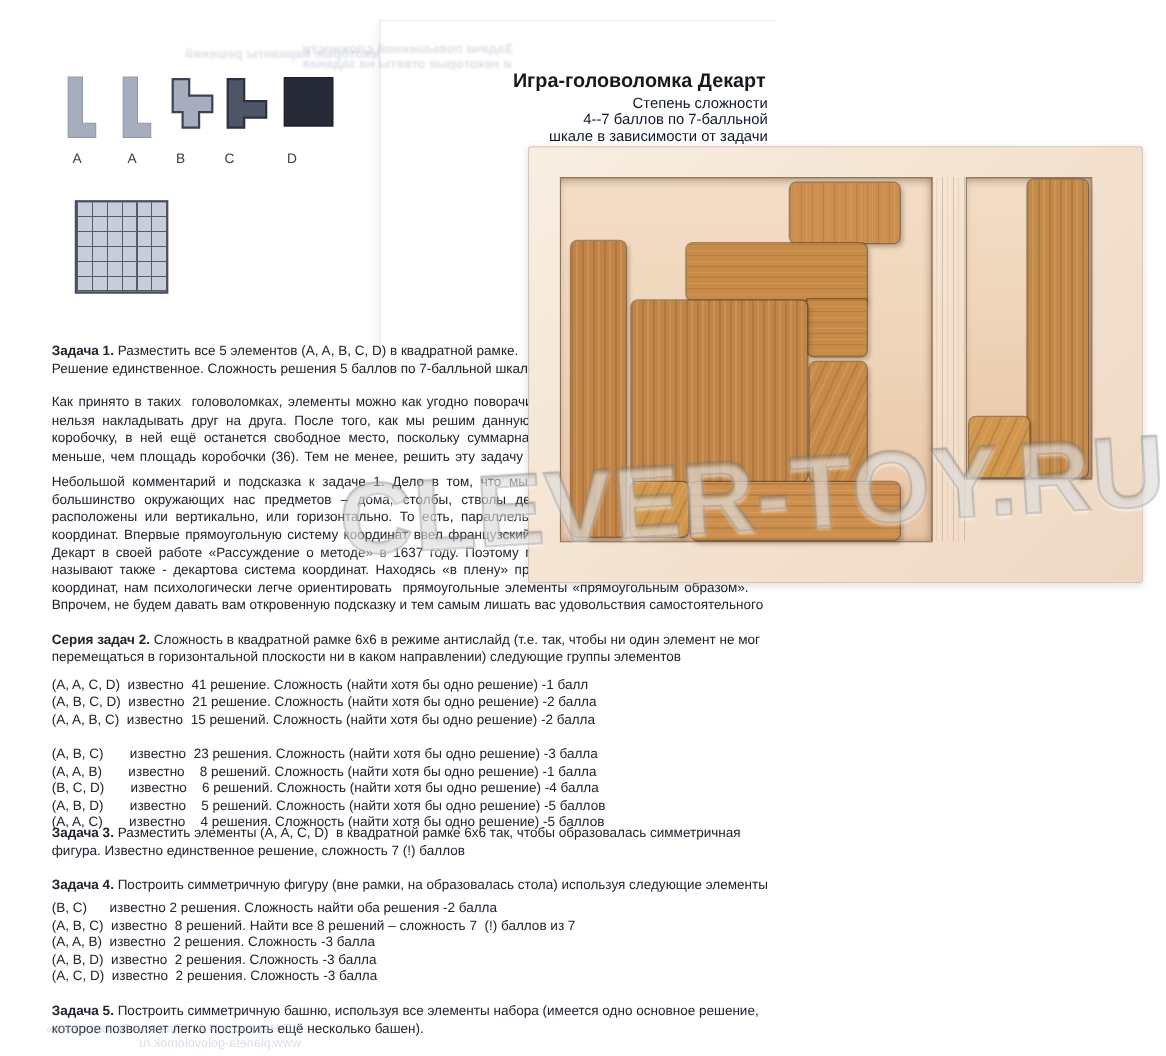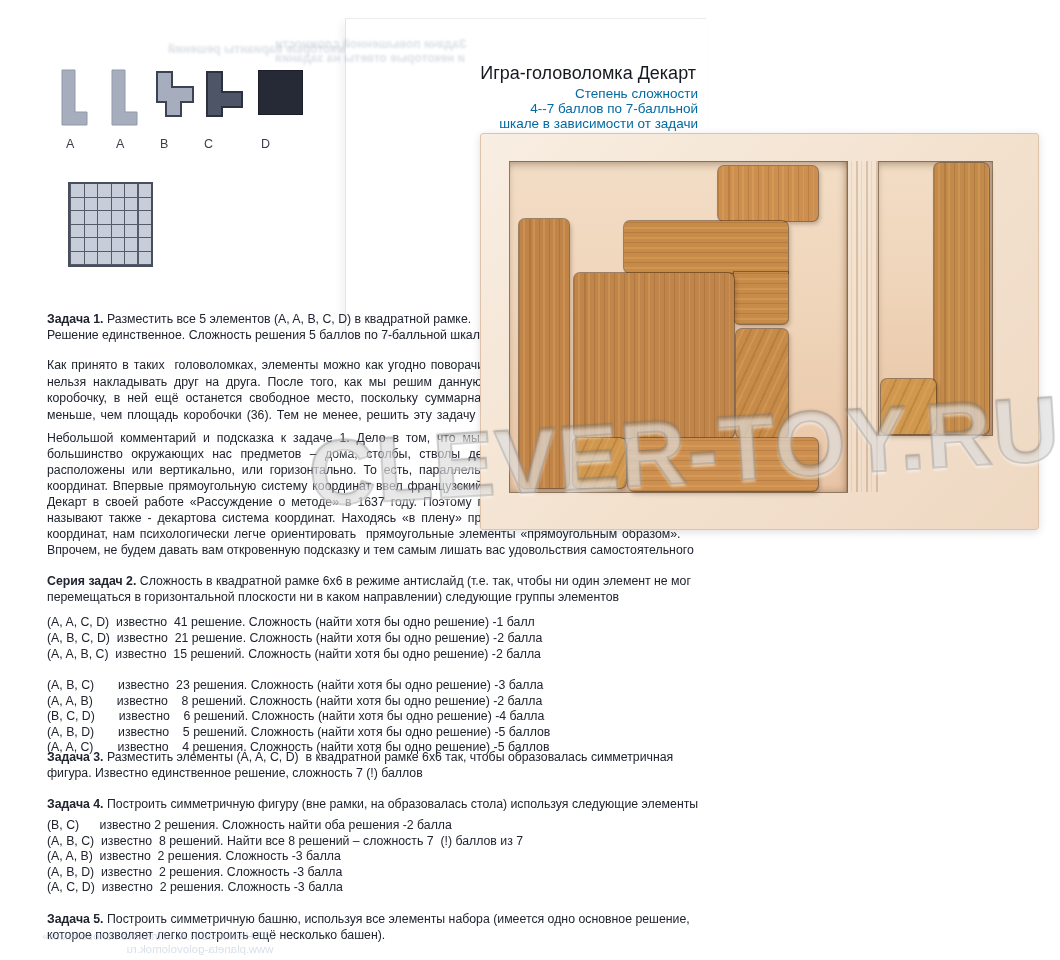--- a/index.html
+++ b/index.html
@@ -7,22 +7,22 @@
        font-family:"Liberation Sans", sans-serif;color:#1e2330;}
   .abs{position:absolute;}
   .line{white-space:pre;font-size:12.3px;line-height:16px;color:#20242f;}
   .ws1{word-spacing:1.5px;} .ws2{word-spacing:2.5px;} .ws3{word-spacing:3.5px;} .ws4{word-spacing:5px;}
   b{font-weight:bold;}
 
   
   .sheet2{left:345px;top:18px;width:360px;height:314px;background:#ffffff;
           border-left:1px solid #e4e4e8;border-top:1px solid #ebebee;
           box-shadow:-4px 4px 8px rgba(0,0,0,0.05);}
-  .title{right:10px;top:44px;font-size:18px;font-weight:normal;color:#16181f;white-space:nowrap;}
-  .subtitle{right:8px;top:67px;text-align:right;font-size:13.5px;line-height:15px;color:#0369a1;}
+  .title{right:10px;top:44px;font-size:18px;font-weight:bold;color:#16181f;white-space:nowrap;}
+  .subtitle{right:8px;top:67px;text-align:right;font-size:13.5px;line-height:15px;color:#0f172a;}
   .intro-italic{left:0;top:190px;width:299px;text-align:right;font-style:italic;
                 font-size:12.8px;line-height:15px;color:#2a2e38;}
 
   
   .shape-label{font-size:12.5px;color:#3a3f4c;}
   .dsq{left:258px;top:70px;width:43px;height:43px;background:#262a36;border:1px solid #1c1f28;}
 
   
   .grid6{left:68px;top:182px;width:81px;height:81px;background:#c8cdda;border:2px solid #494e5c;
          background-image:
@@ -138,21 +138,21 @@
 </div>
 
 <div class="abs" style="left:47px;top:614px;">
   <div class="line" style="line-height:16.2px;">(A, A, C, D)  известно  41 решение. Сложность (найти хотя бы одно решение) -1 балл</div>
   <div class="line" style="line-height:16.2px;">(A, B, C, D)  известно  21 решение. Сложность (найти хотя бы одно решение) -2 балла</div>
   <div class="line" style="line-height:16.2px;">(A, A, B, C)  известно  15 решений. Сложность (найти хотя бы одно решение) -2 балла</div>
 </div>
 
 <div class="abs" style="left:47px;top:678px;">
   <div class="line" style="line-height:15.6px;">(A, B, C)       известно  23 решения. Сложность (найти хотя бы одно решение) -3 балла</div>
-  <div class="line" style="line-height:15.6px;">(A, A, B)       известно    8 решений. Сложность (найти хотя бы одно решение) -2 балла</div>
+  <div class="line" style="line-height:15.6px;">(A, A, B)       известно    8 решений. Сложность (найти хотя бы одно решение) -1 балла</div>
   <div class="line" style="line-height:15.6px;">(B, C, D)       известно    6 решений. Сложность (найти хотя бы одно решение) -4 балла</div>
   <div class="line" style="line-height:15.6px;">(A, B, D)       известно    5 решений. Сложность (найти хотя бы одно решение) -5 баллов</div>
   <div class="line" style="line-height:15.6px;">(A, A, C)       известно    4 решения. Сложность (найти хотя бы одно решение) -5 баллов</div>
 </div>
 
 <div class="abs" style="left:47px;top:749px;">
   <div class="line"><b>Задача 3.</b><span> Разместить элементы (A, A, C, D)  в квадратной рамке 6х6 так, чтобы образовалась симметричная</span></div>
   <div class="line">фигура. Известно единственное решение, сложность 7 (!) баллов</div>
 </div>
 

